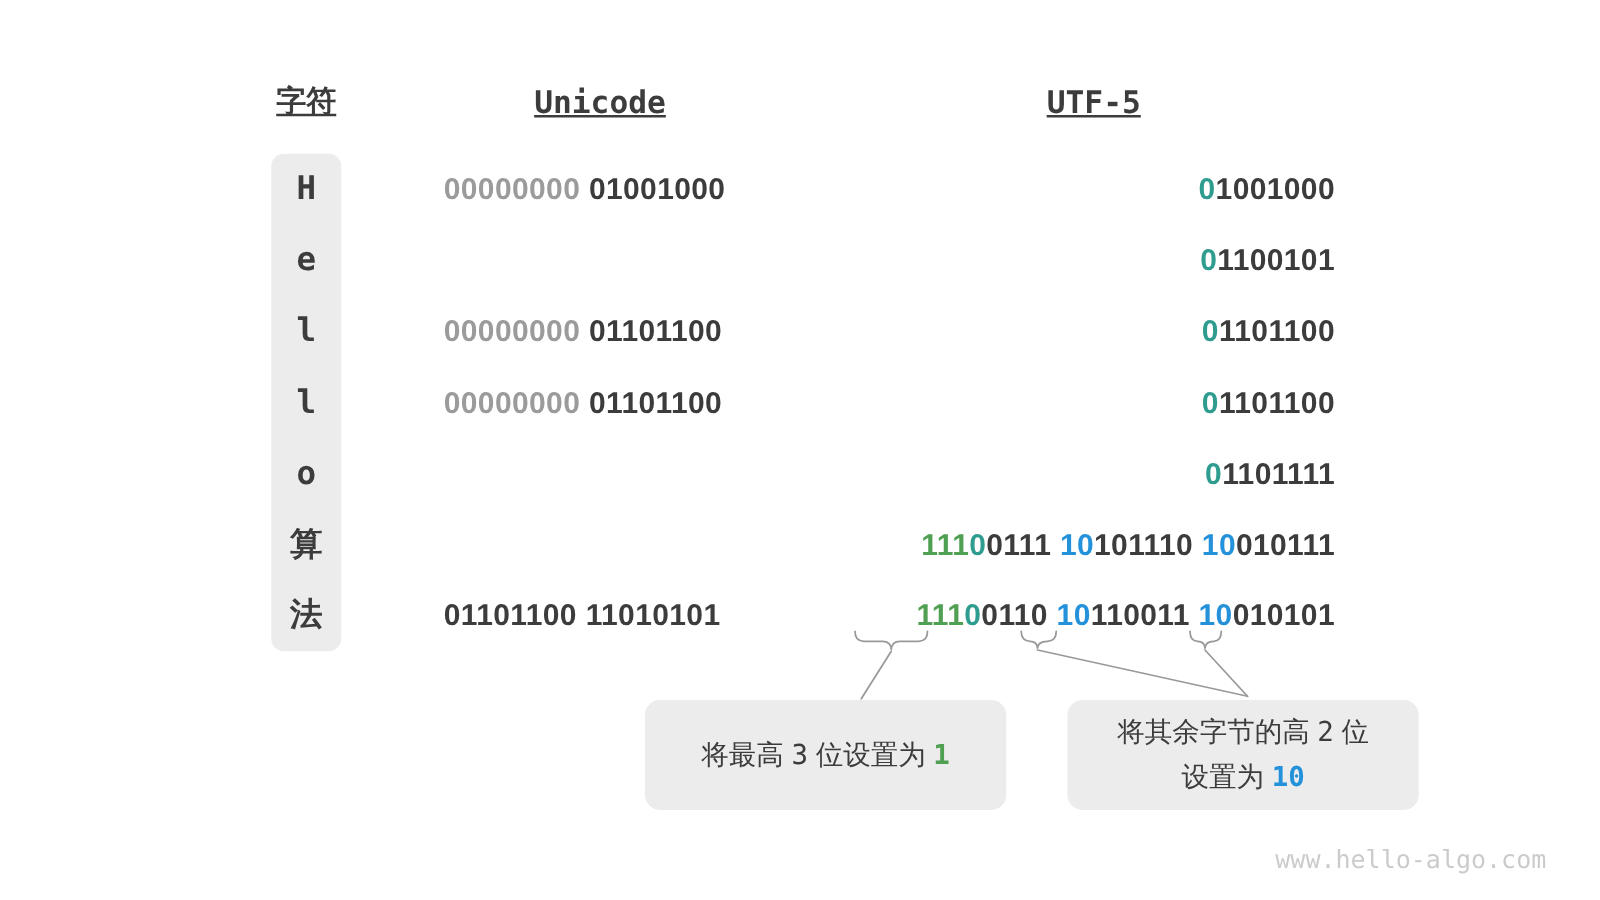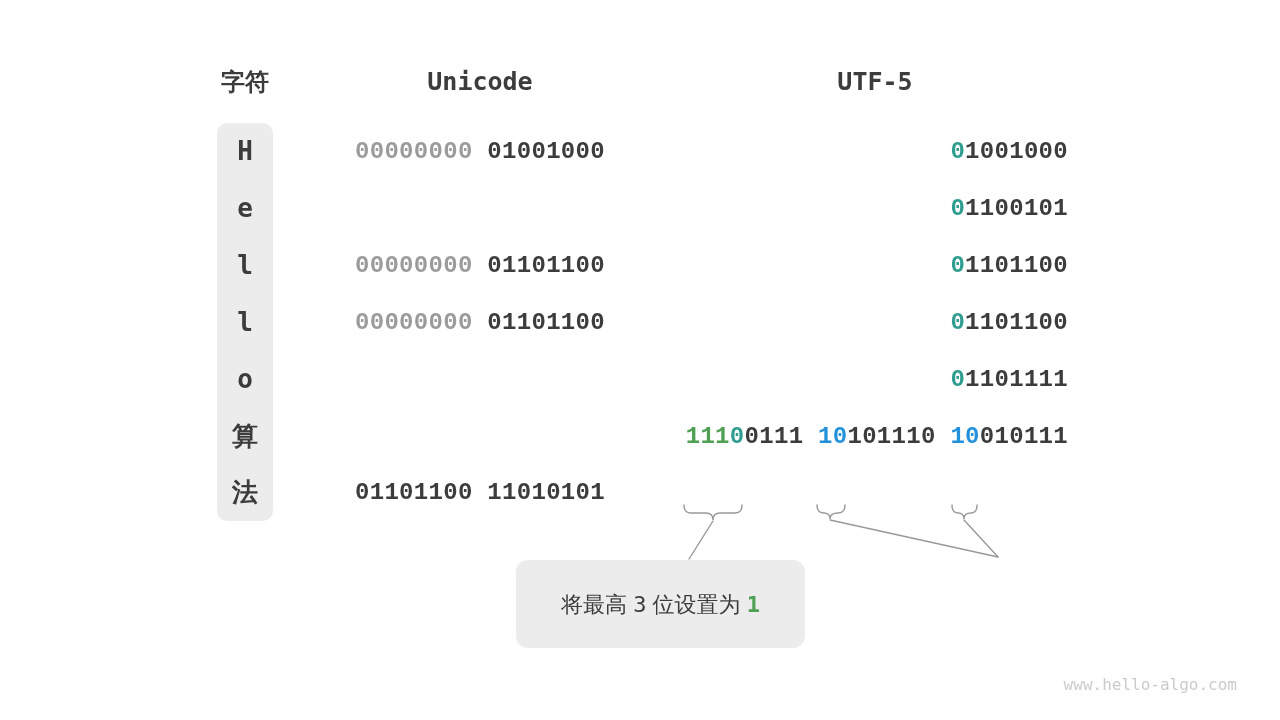--- a/index.html
+++ b/index.html
@@ -2,35 +2,35 @@
 <html style="--dark: #3C3C3C; --gray: #9B9B9B; --green: #4FA052; --teal: #2E9D8F; --blue: #2491DB; --box_bg: #ECECEC; --line: #999999; --watermark: #CBCBCB;"><head>
 <meta charset="utf-8">
 <style>
   html,body{margin:0;padding:0;background:#fff;}
   .canvas{position:relative;width:1280px;height:720px;background:#fff;overflow:hidden;
           font-family:"Liberation Sans","DejaVu Sans",sans-serif;}
   .mono{font-family:"DejaVu Sans Mono","Liberation Mono",monospace;}
 
   
   .hdr{position:absolute;top:66px;height:32px;line-height:32px;text-align:center;
-       font-weight:bold;font-size:25px;color:var(--dark);}
+       font-weight:bold;font-size:25px;color:var(--dark);text-decoration:underline;}
   .hdr-char{left:195px;width:100px;font-size:24px;}
   .hdr-unicode{left:380px;width:200px;}
   .hdr-utf8{left:775px;width:200px;}
 
   
   .char-col-bg{position:absolute;left:217px;top:123px;width:56px;height:398px;
                background:var(--box_bg);border-radius:10px;}
 
   
   .row{position:absolute;left:0;width:1280px;height:57px;}
   .cell-char{position:absolute;left:217px;width:56px;text-align:center;font-weight:bold;
              font-size:26px;line-height:57px;color:var(--dark);
              font-family:"DejaVu Sans Mono","Liberation Mono",monospace;}
-  .bin{font-family:Liberation Mono, monospace;font-weight:bold;
+  .bin{font-family:Liberation Sans, sans-serif;font-weight:bold;
        font-size:24px;line-height:57px;letter-spacing:0.3px;white-space:pre;}
   .cell-unicode{position:absolute;left:355px;}
   .cell-utf8{position:absolute;right:212px;text-align:right;}
 
   
   .seg-dark{color:var(--dark);}
   .seg-gray{color:var(--gray);}
   .seg-green{color:var(--green);}
   .seg-teal{color:var(--teal);}
   .seg-blue{color:var(--blue);}
@@ -42,21 +42,21 @@
   .callout{position:absolute;top:560px;height:88px;background:var(--box_bg);border-radius:12px;
            color:var(--dark);font-size:22px;text-align:center;
            display:flex;flex-direction:column;justify-content:center;}
   .callout-1{left:516px;width:289px;}
   .callout-2{left:854px;width:281px;}
   .cl-line{line-height:35px;white-space:pre;}
   .callout .seg-num,.callout .seg-green,.callout .seg-blue{
       font-family:"DejaVu Sans Mono","Liberation Mono",monospace;}
   .callout .seg-green,.callout .seg-blue{font-weight:bold;}
 
-  .watermark{position:absolute;top:675px;right:43px;font-size:16px;color:var(--watermark);}
+  .watermark{position:absolute;top:675px;right:43px;font-size:20px;color:var(--watermark);}
 </style>
 </head>
 <body>
 
 <div class="canvas">
 
   <div class="hdr hdr-char">字符</div>
   <div class="hdr hdr-unicode mono">Unicode</div>
   <div class="hdr hdr-utf8 mono">UTF-5</div>
 
@@ -92,32 +92,37 @@
   </div>
 
   <div class="row" style="top: 407.5px;">
     <div class="cell-char">算</div>
     <div class="cell-utf8 bin"><span class="seg-green">111</span><span class="seg-teal">0</span><span class="seg-dark">0111 </span><span class="seg-blue">10</span><span class="seg-dark">101110 </span><span class="seg-blue">10</span><span class="seg-dark">010111</span></div>
   </div>
 
   <div class="row" style="top: 464.4px;">
     <div class="cell-char">法</div>
     <div class="cell-unicode bin"><span class="seg-dark">01101100 11010101</span></div>
+    <div class="cell-utf8 bin"><span class="seg-green">111</span><span class="seg-teal">0</span><span class="seg-dark">0110 </span><span class="seg-blue">10</span><span class="seg-dark">110011 </span><span class="seg-blue">10</span><span class="seg-dark">010101</span></div>
   </div>
 </div>
 
   <svg class="overlay" viewBox="0 0 1280 720" xmlns="http://www.w3.org/2000/svg">
     <g stroke="#999999" stroke-width="1.4" fill="none" stroke-linecap="round">
       <path d="M684 505 Q684 513 691 513 L706 513 Q713 513 713 520 Q713 513 720 513 L735 513 Q742 513 742 505"></path>
       <path d="M817 505 Q817 513 824 513 Q830 513 830 519 Q830 513 838 513 Q845 513 845 505"></path>
       <path d="M952 505 Q952 513 958 513 Q964 513 964 519 Q964 513 971 513 Q977 513 977 505"></path>
       <line x1="713" y1="521" x2="689" y2="559"></line>
       <line x1="830" y1="520" x2="998" y2="557"></line>
       <line x1="964" y1="520" x2="998" y2="557"></line>
     </g>
   </svg>
 
   <div class="callout callout-1">
     <div class="cl-line"><span class="seg-dark">将最高 </span><span class="seg-dark seg-num">3</span><span class="seg-dark"> 位设置为 </span><span class="seg-green seg-num">1</span></div>
   </div>
+  <div class="callout callout-2">
+    <div class="cl-line"><span class="seg-dark">将其余字节的高 </span><span class="seg-dark seg-num">2</span><span class="seg-dark"> 位</span></div>
+    <div class="cl-line"><span class="seg-dark">设置为 </span><span class="seg-blue seg-num">10</span></div>
+  </div>
 
   <div class="watermark mono">www.hello-algo.com</div>
 </div>
 
 </body></html>

